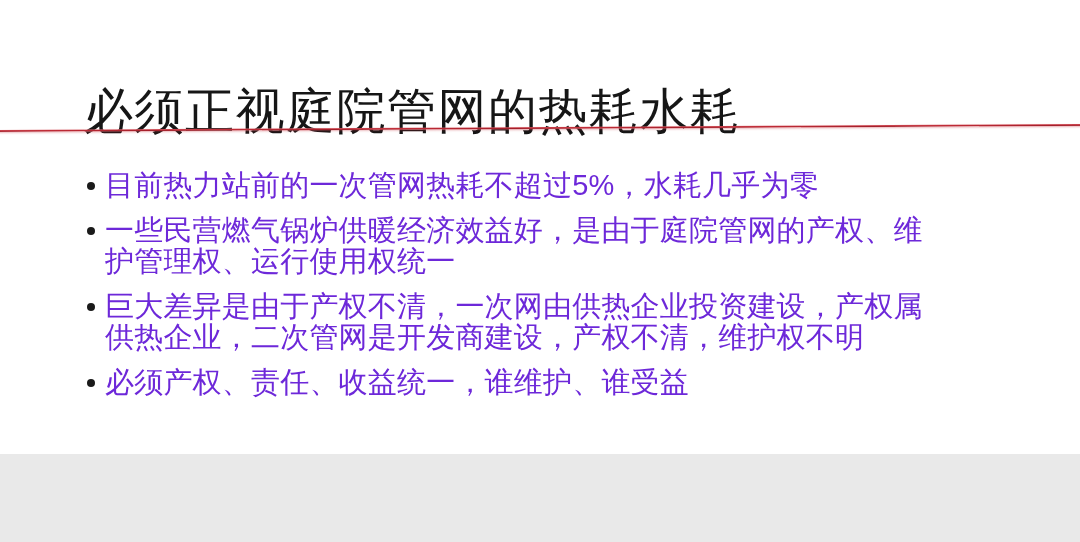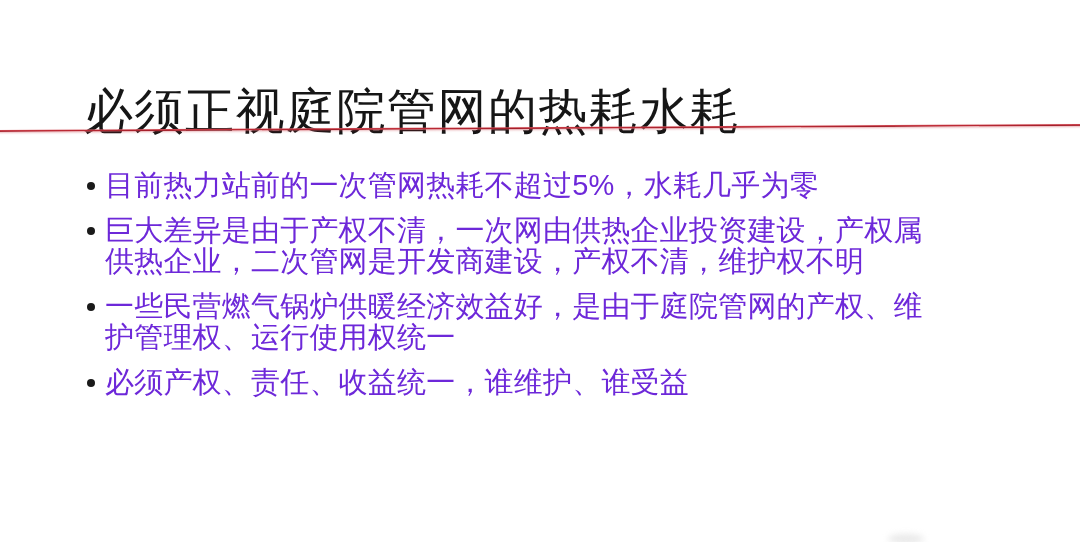--- a/index.html
+++ b/index.html
@@ -3,21 +3,21 @@
 <meta charset="utf-8">
 <style>
   html, body {
     margin: 0;
     padding: 0;
     background: #e9e9e9;
   }
   .slide {
     position: relative;
     width: 1080px;
-    height: 542px;
+    height: 454px;
     background: #ffffff;
     overflow: hidden;
     font-family: "Liberation Sans", sans-serif;
     color: #1a1a1a;
   }
   .slide-title {
     position: absolute;
     left: 84px;
     top: 52px;
     font-size: 49px;
@@ -94,28 +94,28 @@
   <ul class="bullet-list">
 
     <li class="bullet-item">
       <span class="bullet-icon"></span>
       <span class="bullet-line">目前热力站前的一次管网热耗不超过5%，水耗几乎为零</span>
     </li>
 
 
     <li class="bullet-item">
       <span class="bullet-icon"></span>
-      <span class="bullet-line">巨大差异是由于产权不清，一次网由供热企业投资建设，产权属</span>
-      <span class="bullet-line">供热企业，二次管网是开发商建设，产权不清，维护权不明</span>
+      <span class="bullet-line">一些民营燃气锅炉供暖经济效益好，是由于庭院管网的产权、维</span>
+      <span class="bullet-line">护管理权、运行使用权统一</span>
     </li>
 
     <li class="bullet-item">
       <span class="bullet-icon"></span>
-      <span class="bullet-line">一些民营燃气锅炉供暖经济效益好，是由于庭院管网的产权、维</span>
-      <span class="bullet-line">护管理权、运行使用权统一</span>
+      <span class="bullet-line">巨大差异是由于产权不清，一次网由供热企业投资建设，产权属</span>
+      <span class="bullet-line">供热企业，二次管网是开发商建设，产权不清，维护权不明</span>
     </li>
 
     <li class="bullet-item">
       <span class="bullet-icon"></span>
       <span class="bullet-line">必须产权、责任、收益统一，谁维护、谁受益</span>
     </li>
 
   </ul>
 
   <div class="watermark-smudge"></div>

